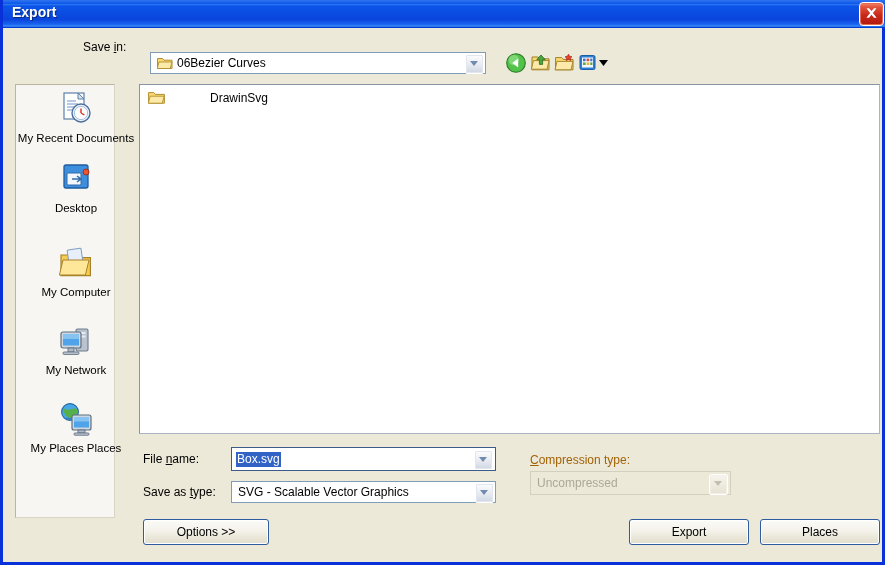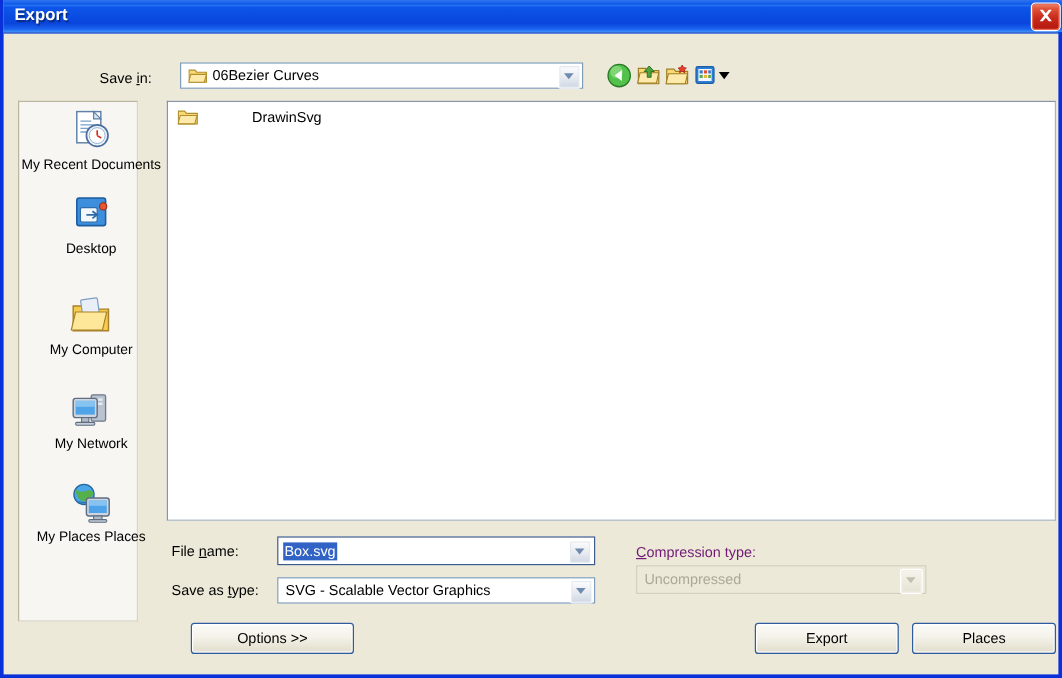--- a/index.html
+++ b/index.html
@@ -36,21 +36,21 @@
   .close-btn{
     position:absolute;right:4px;top:2px;width:23px;height:22px;
     border-radius:4px;
     background:linear-gradient(to bottom,#f08a70 0%,#e1543a 18%,#c8291b 55%,#b2180f 100%);
     border:1px solid #ffffff;
     box-shadow:inset 0 0 0 1px #e86a50;
     cursor:pointer;
   }
   .close-btn svg{position:absolute;left:3px;top:2px;}
   
-  .savein-label{position:absolute;left:80px;top:58px;font-size:12px;}
+  .savein-label{position:absolute;left:80px;top:40px;font-size:12px;}
   .savein-label u{text-decoration:underline;}
   .combo{
     position:absolute;box-sizing:border-box;
     background:#fff;border:1px solid #7f9db9;height:22px;
   }
   .combo .c-text{
     position:absolute;left:6px;top:3px;font-size:12px;white-space:nowrap;
   }
   .combo .c-btn{
     position:absolute;right:1px;top:1px;width:17px;height:18px;
@@ -98,43 +98,43 @@
   #lbl-filename{left:140px;top:452px;}
   #lbl-savetype{left:140px;top:485px;}
   #filename-combo{left:228px;top:447px;width:265px;height:24px;border:1px solid #3c5a8a;}
   #filename-combo .c-btn{top:2px;right:2px;height:18px;}
   .sel-text{
     position:absolute;left:4px;top:4px;background:#3163c6;color:#fff;
     font-size:12px;padding:0 1px;line-height:15px;
   }
   #savetype-combo{left:228px;top:481px;width:265px;}
   
-  #lbl-compression{left:527px;top:453px;color:#701a75;}
+  #lbl-compression{left:527px;top:453px;color:#a16207;}
   #lbl-compression u{text-decoration:underline;}
   #compression-combo{
-    left:527px;top:471px;width:242px;height:24px;
+    left:527px;top:471px;width:201px;height:24px;
     background:#ece9d8;border:1px solid #d4d0c0;
   }
   #compression-combo .c-text{color:#aca899;top:4px;}
   #compression-combo .c-btn{
     top:2px;right:2px;height:19px;
     background:linear-gradient(to bottom,#f6f4ec,#e6e2d3);
     box-shadow:inset 0 0 0 1px #f2f0e6;
   }
   #compression-combo .chev{border-top-color:#c3bfae;}
   
   .btn{
     position:absolute;box-sizing:border-box;height:26px;
     background:linear-gradient(to bottom,#fbfbf8 0%,#f4f2ea 45%,#e8e4d5 80%,#e2dfd0 100%);
     border:1px solid #2f5c9e;border-radius:3px;
     font-family:"Liberation Sans",sans-serif;font-size:12px;color:#000;
     cursor:pointer;text-align:center;line-height:24px;
     box-shadow:inset 0 0 0 1px #ffffff;
   }
-  #btn-options{left:156px;top:519px;width:136px;}
+  #btn-options{left:140px;top:519px;width:126px;}
   #btn-export{left:626px;top:519px;width:120px;}
   #btn-cancel{left:757px;top:519px;width:120px;}
 </style>
 </head>
 <body>
 
 <div class="dialog">
 
   <div class="titlebar">
     <div class="tl-glow"></div>

